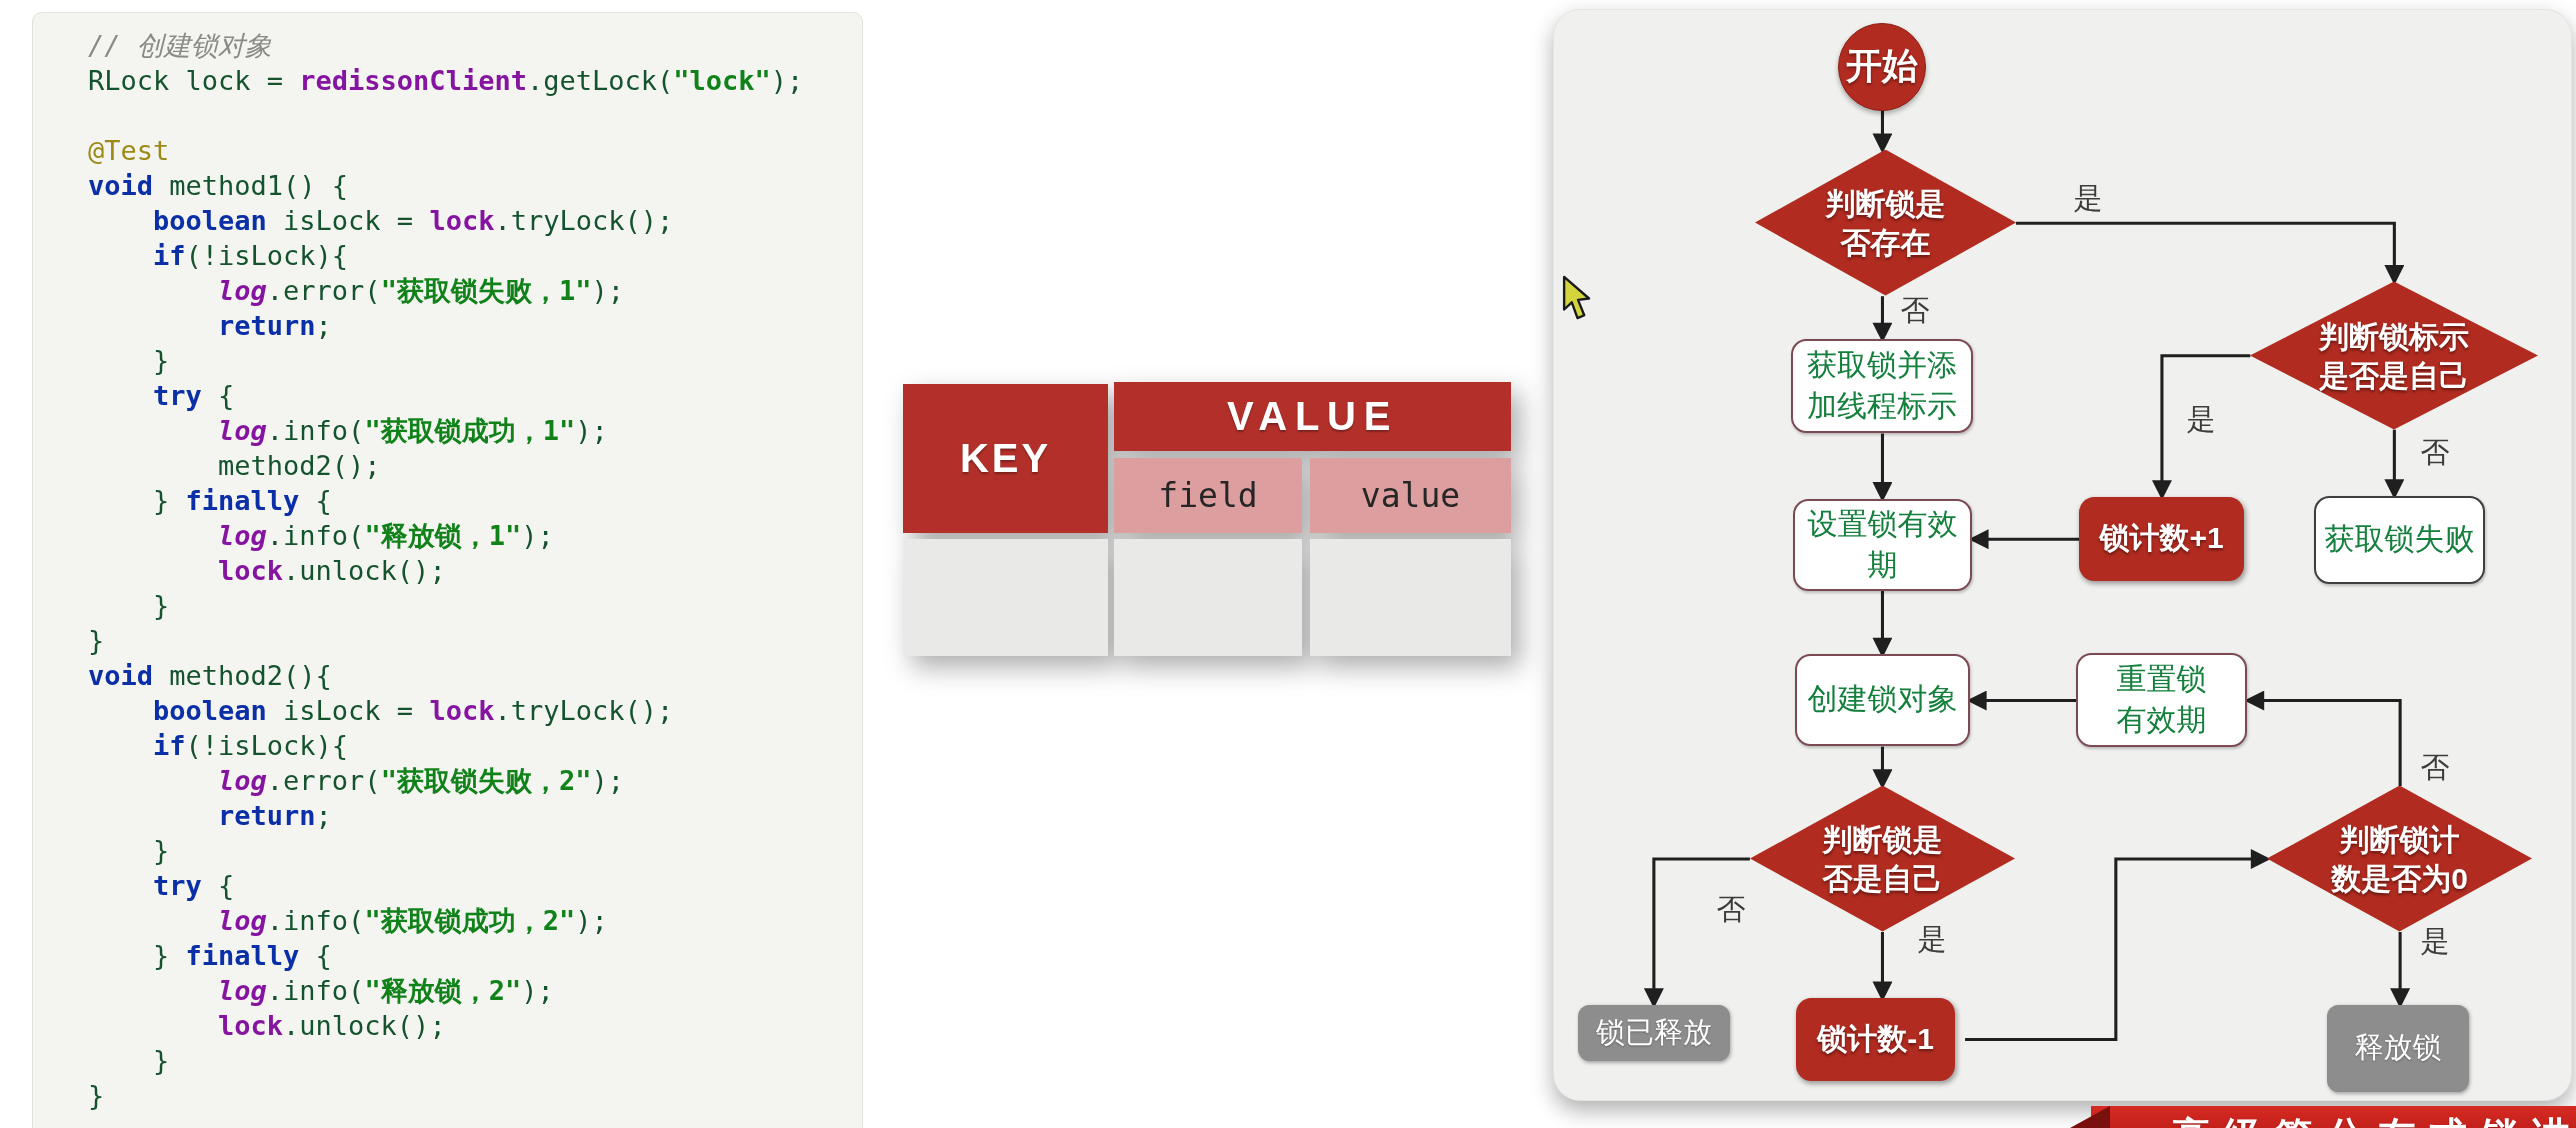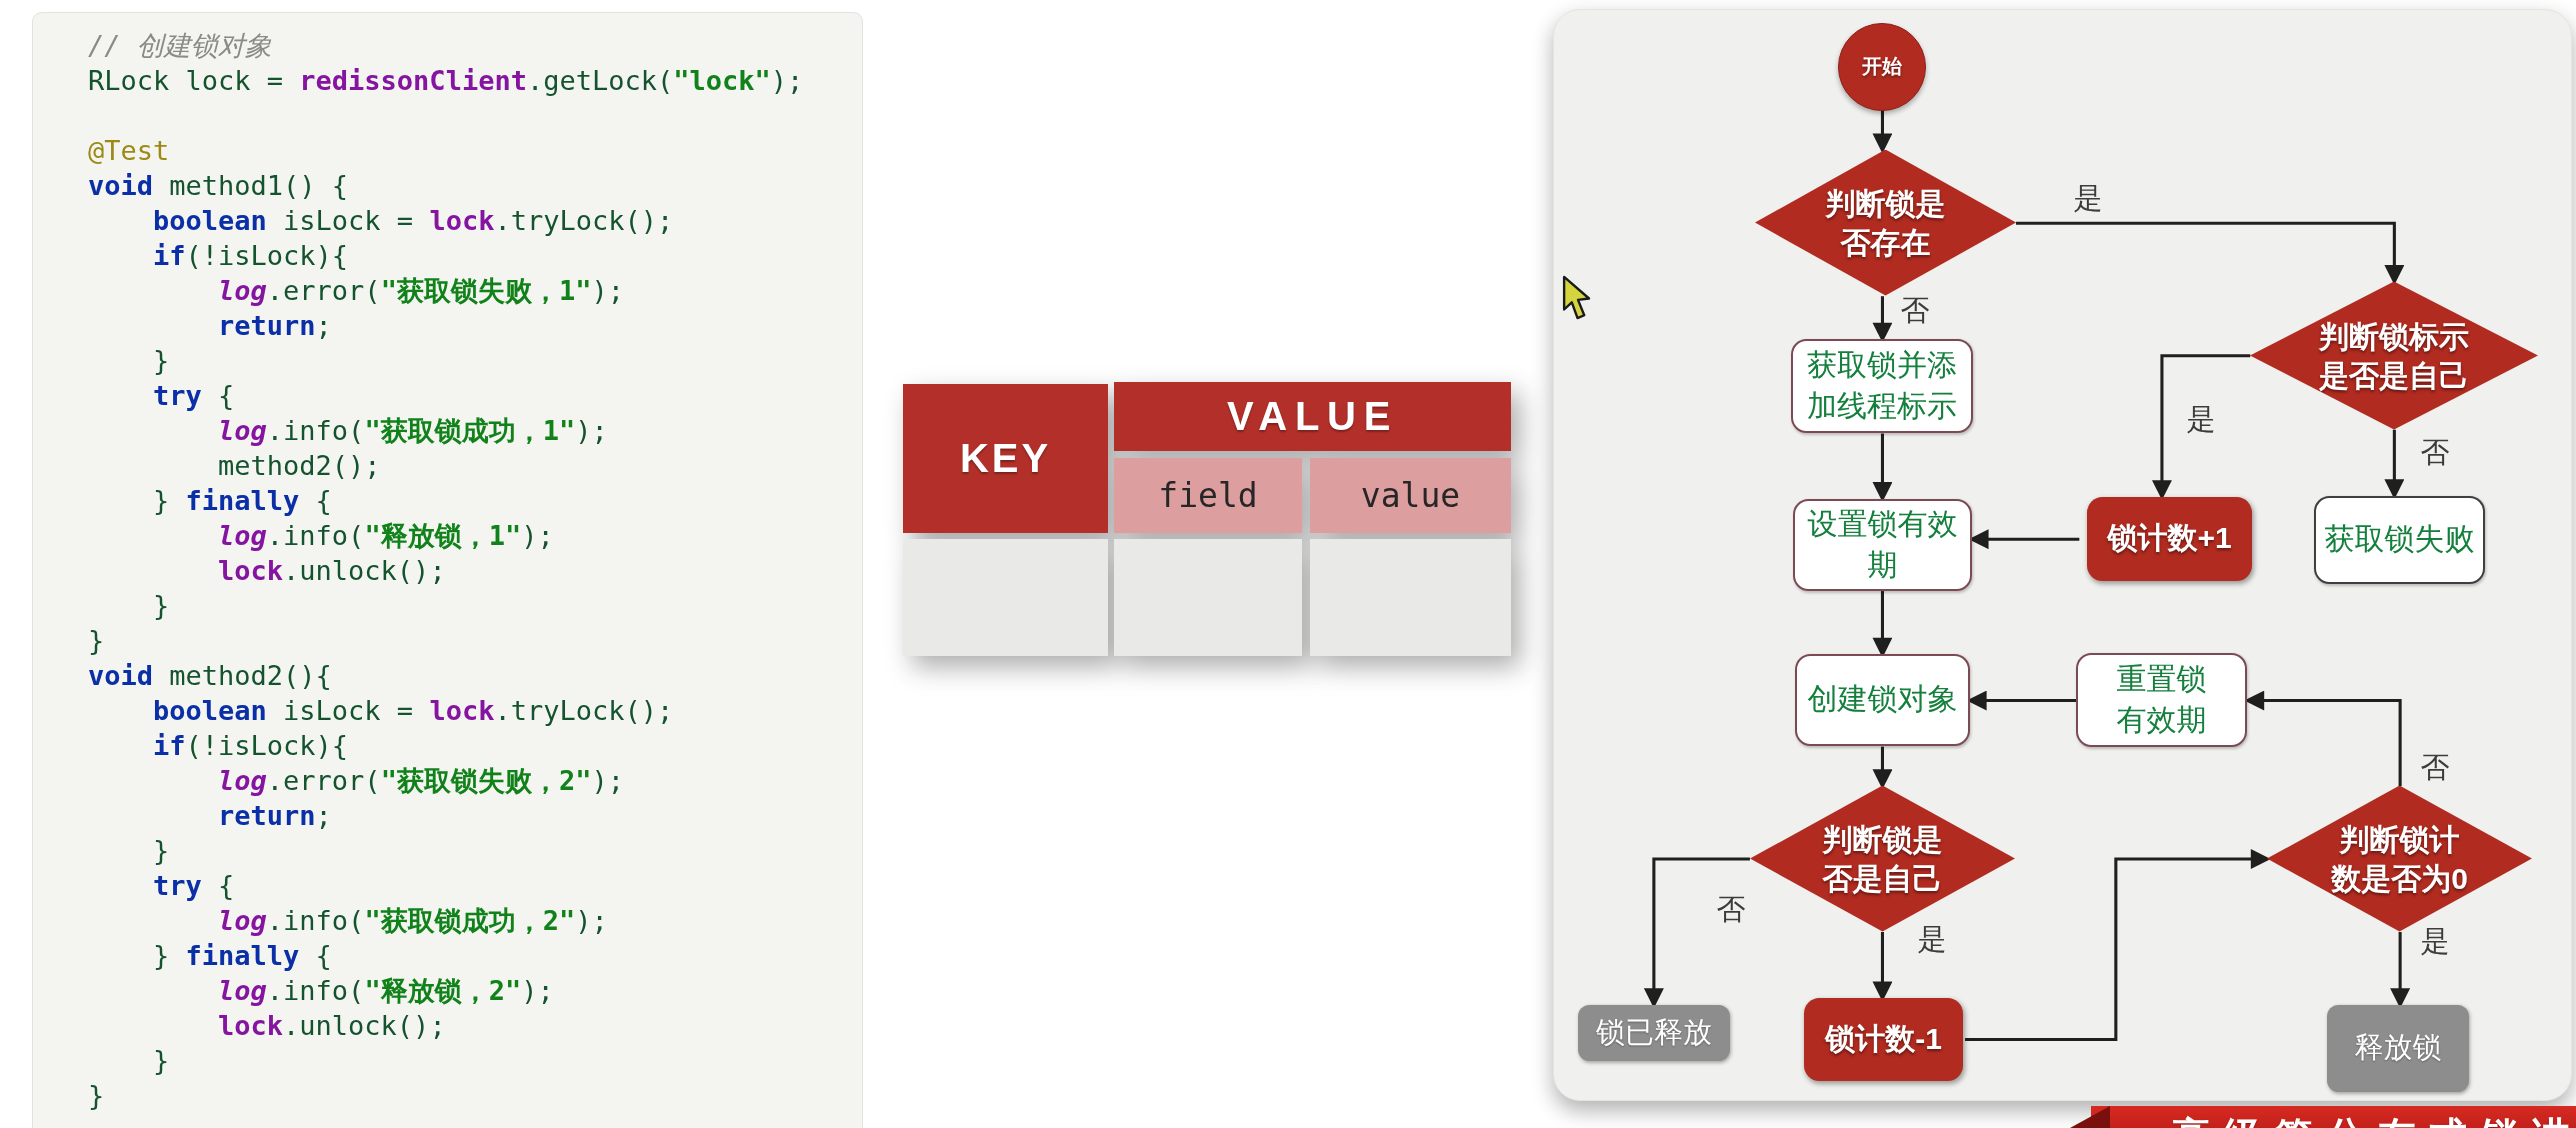--- a/index.html
+++ b/index.html
@@ -45,30 +45,30 @@
     background:#f0f0ee;border:1px solid #e4e4e1;border-radius:27px;
     box-shadow:0 9.6px 21px rgba(0,0,0,.30);box-sizing:border-box;
   }
   .flow-layer{position:absolute;left:0;top:0;width:1019px;height:1092px;}
   .edge{fill:none;stroke:#1f1f1f;stroke-width:3.2px;}
   #ah path{fill:#1f1f1f;}
   .node{position:absolute;display:flex;align-items:center;justify-content:center;
     text-align:center;box-sizing:border-box;}
   .nl{width:100%;}
   .shape-circle{border-radius:50%;background:#b12b20;border:1.9px solid #8d2016;
-    color:#fff;font-weight:bold;font-size:20px;
+    color:#fff;font-weight:bold;font-size:36px;
     box-shadow:0 2.9px 5.8px rgba(0,0,0,.3);text-shadow:0 1.9px 2.9px rgba(0,0,0,.4);}
   .shape-diamond{background:#b12b20;color:#fff;font-weight:bold;font-size:30px;line-height:1.3;
     clip-path:polygon(50% 0,100% 50%,50% 100%,0 50%);
     filter:drop-shadow(1.9px 2.9px 2.9px rgba(0,0,0,.35));text-shadow:0 1.9px 2.9px rgba(0,0,0,.45);}
   .shape-box{background:#ffffff;border:2.4px solid #7c4a52;border-radius:15.4px;
     color:#15803d;font-size:30px;line-height:1.35;box-shadow:1px 1.9px 2.9px rgba(0,0,0,.22);}
   .shape-box.b-dark{border-color:#3f3f3f;}
   .shape-box-red{background:#b12b20;border-radius:15.4px;color:#fff;font-weight:bold;font-size:30px;
-    box-shadow:1.9px 2.9px 5.8px rgba(0,0,0,.35);text-shadow:0 1.9px 2.9px rgba(0,0,0,.45);margin-left:8px;}
+    box-shadow:1.9px 2.9px 5.8px rgba(0,0,0,.35);text-shadow:0 1.9px 2.9px rgba(0,0,0,.45);}
   .shape-box-gray{background:#8d8d8d;border-radius:11.5px;color:#fff;font-size:29px;
     box-shadow:1px 1.9px 3.8px rgba(0,0,0,.3);text-shadow:0 1px 1.9px rgba(0,0,0,.3);}
   .edge-label{position:absolute;transform:translate(-50%,-50%);font-size:29px;color:#3c3c3c;}
   
   .banner{position:absolute;left:2070px;top:1103px;width:506px;height:25px;overflow:hidden;}
   .banner-band{position:absolute;left:21px;top:2.9px;right:0;height:58px;
     background:linear-gradient(180deg,#d62a22,#a51210);}
   .banner-fold{position:absolute;left:0;top:2.9px;width:40px;height:22px;background:#7a100d;
     clip-path:polygon(100% 0,100% 100%,0 100%);}
   .banner-text{margin:4.8px 0 0 81px;color:#fff;font-weight:bold;font-size:38px;

